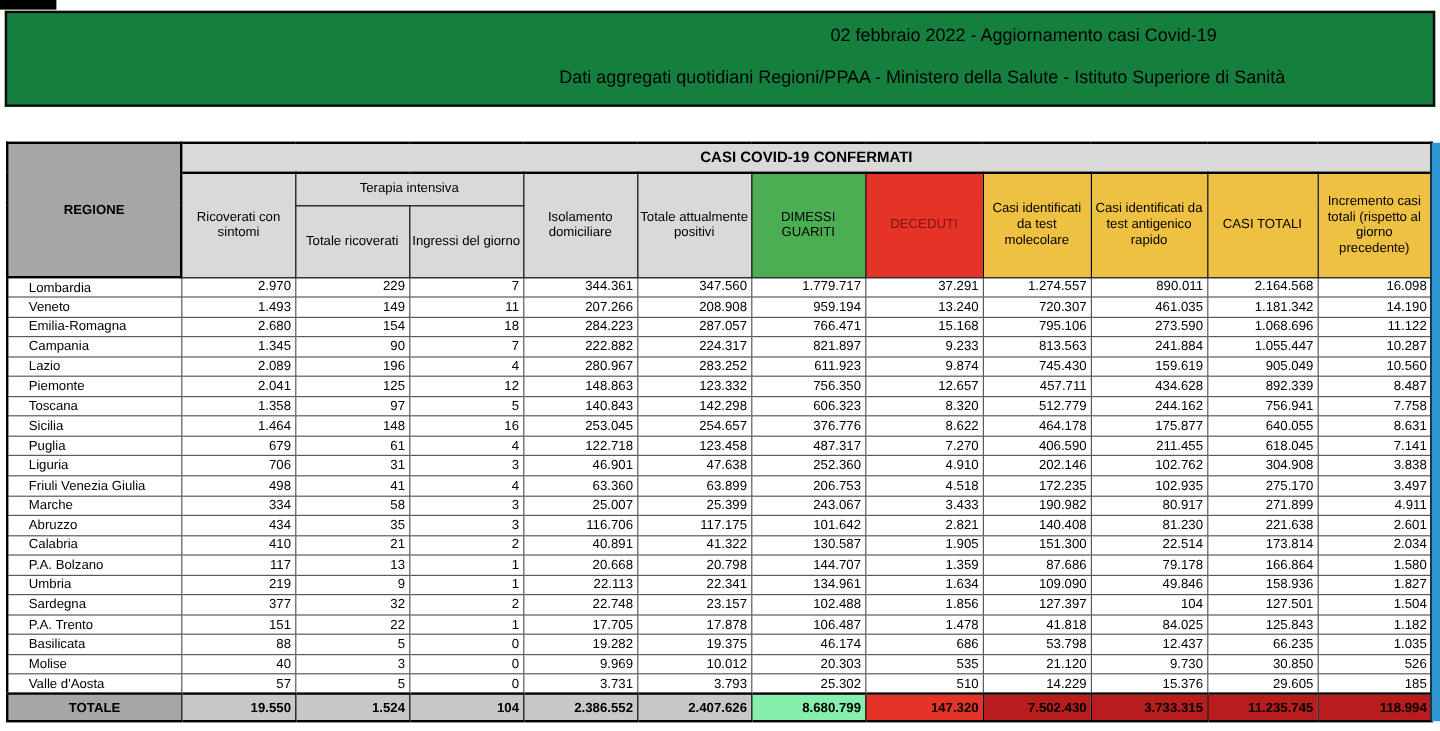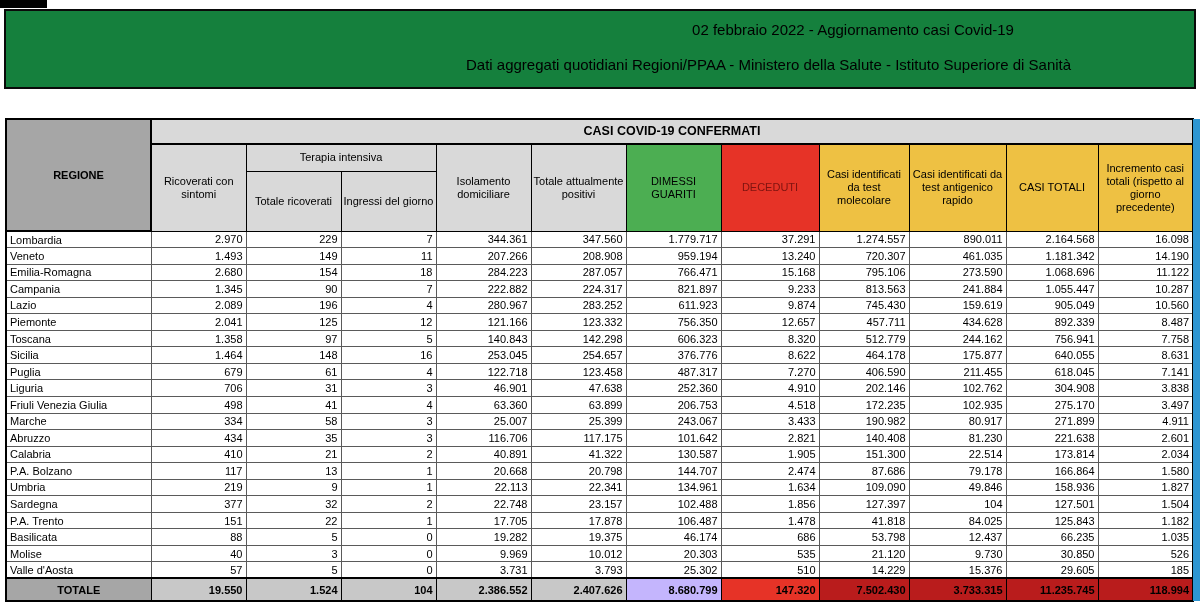--- a/index.html
+++ b/index.html
@@ -23,29 +23,29 @@
   .regione-h { background:#a6a6a6; font-weight:bold; font-size:11px; border:2px solid #000; }
   .band { background:#d9d9d9; font-weight:bold; font-size:12.5px; border:2px solid #000; }
   .sub { background:#d9d9d9; font-size:11px; }
   .green  { background:#4cae52; }
   .red    { background:#e63327; }
   .yellow { background:#eec143; }
   thead th.red { color:#7e1410; }
 
   tbody tr { height:16.55px; }
   tbody td { border:1px solid #5a5a5a; font-size:11px; background:#fff; }
-  td.regione-cell { text-align:left; padding-left:3px;margin-left:24px; }
+  td.regione-cell { text-align:left; padding-left:17px;margin-left:24px; }
   td.num { text-align:right; padding-right:3px; }
 
   tfoot tr { height:23px; }
   tfoot td { border:1px solid #000; border-top:2px solid #000; border-bottom:2px solid #000; font-size:11px; font-weight:bold; }
   tfoot td.tot-label { background:#a6a6a6; text-align:center; }
   tfoot td.grayval { background:#c8c8c8; }
   tfoot td.num { text-align:right; padding-right:3px; }
-  tfoot td.green { background:#c4b5fd; }
+  tfoot td.green { background:#86efac; }
   tfoot td.red { background:#e63327; }
   tfoot td.yellow { background:#b91c1c;margin-top:21px; }
 
   .blue-strip { position:absolute; left:1192px; top:119px; width:8px; height:482px; background:#2e96d2; border-left:1px solid #000; }
 </style>
 </head>
 <body>
 
 <div class="page">
 
@@ -162,21 +162,21 @@
           <td class="num">745.430</td>
           <td class="num">159.619</td>
           <td class="num">905.049</td>
           <td class="num">10.560</td>
         </tr>
         <tr>
           <td class="regione-cell">Piemonte</td>
           <td class="num">2.041</td>
           <td class="num">125</td>
           <td class="num">12</td>
-          <td class="num">121.166</td>
+          <td class="num">148.863</td>
           <td class="num">123.332</td>
           <td class="num">756.350</td>
           <td class="num">12.657</td>
           <td class="num">457.711</td>
           <td class="num">434.628</td>
           <td class="num">892.339</td>
           <td class="num">8.487</td>
         </tr>
         <tr>
           <td class="regione-cell">Toscana</td>
@@ -291,21 +291,21 @@
           <td class="num">2.034</td>
         </tr>
         <tr>
           <td class="regione-cell">P.A. Bolzano</td>
           <td class="num">117</td>
           <td class="num">13</td>
           <td class="num">1</td>
           <td class="num">20.668</td>
           <td class="num">20.798</td>
           <td class="num">144.707</td>
-          <td class="num">2.474</td>
+          <td class="num">1.359</td>
           <td class="num">87.686</td>
           <td class="num">79.178</td>
           <td class="num">166.864</td>
           <td class="num">1.580</td>
         </tr>
         <tr>
           <td class="regione-cell">Umbria</td>
           <td class="num">219</td>
           <td class="num">9</td>
           <td class="num">1</td>

